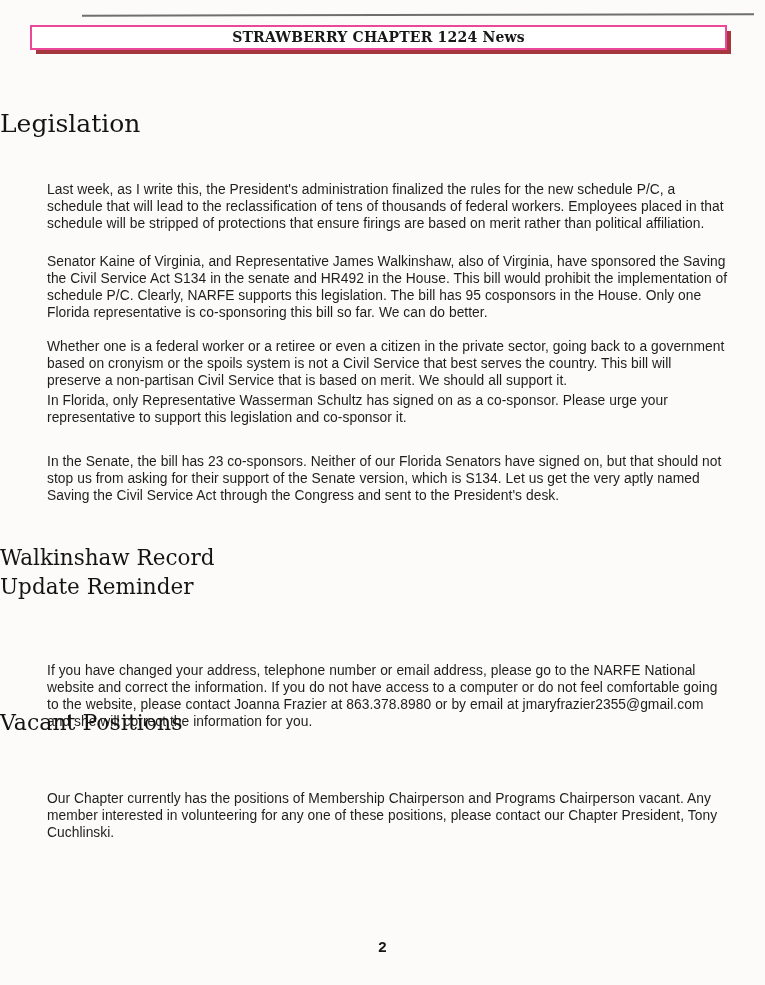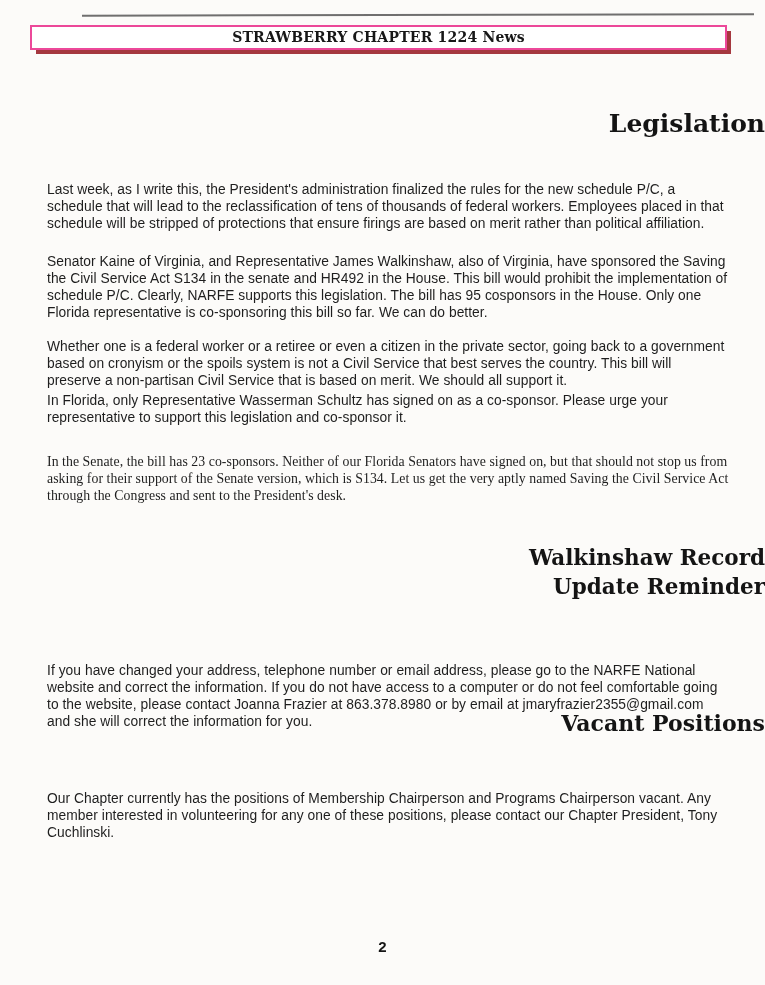--- a/index.html
+++ b/index.html
@@ -35,43 +35,43 @@
   .header-box .title{
     font-family:"DejaVu Serif","Liberation Serif",serif;
     font-weight:bold;
     font-size:14px;
     line-height:21px;
     letter-spacing:.2px;
     color:#171717;
   }
   .center-head{
     position:absolute;left:0;width:100%;
-    text-align:right;
+    text-align:left;
     font-family:"DejaVu Serif","Liberation Serif",serif;
-    font-weight:bold;
+    font-weight:normal;
     color:#141414;
   }
   .h-legislation{top:109px;font-size:25px;}
   .byline{
     position:absolute;left:0;top:140px;width:100%;
     text-align:center;
     font-style:italic;
     font-size:14.5px;
     color:#1c1c1c;
   }
   .para{
     position:absolute;
     left:47px;width:682px;
     font-size:13.8px;
     line-height:17.2px;
     letter-spacing:.05px;
     color:#1e1e1e;
     text-align:left;
   }
-  .p1{top:167px;} .p2{top:239px;} .p3{top:324px;} .p4{top:378px;} .p5{top:439px;font-family:Liberation Serif, serif;}
+  .p1{top:167px;} .p2{top:239px;} .p3{top:324px;} .p4{top:378px;} .p5{top:439px;}
   .h-membership{top:543px;font-size:21.5px;line-height:29px;}
   .p6{top:648px;}
   .h-vacant{top:710px;font-size:22px;}
   .p7{top:776px;}
   .page-number{
     position:absolute;left:0;top:938px;width:100%;
     text-align:center;
     font-weight:bold;
     font-size:15px;
     color:#151515;

